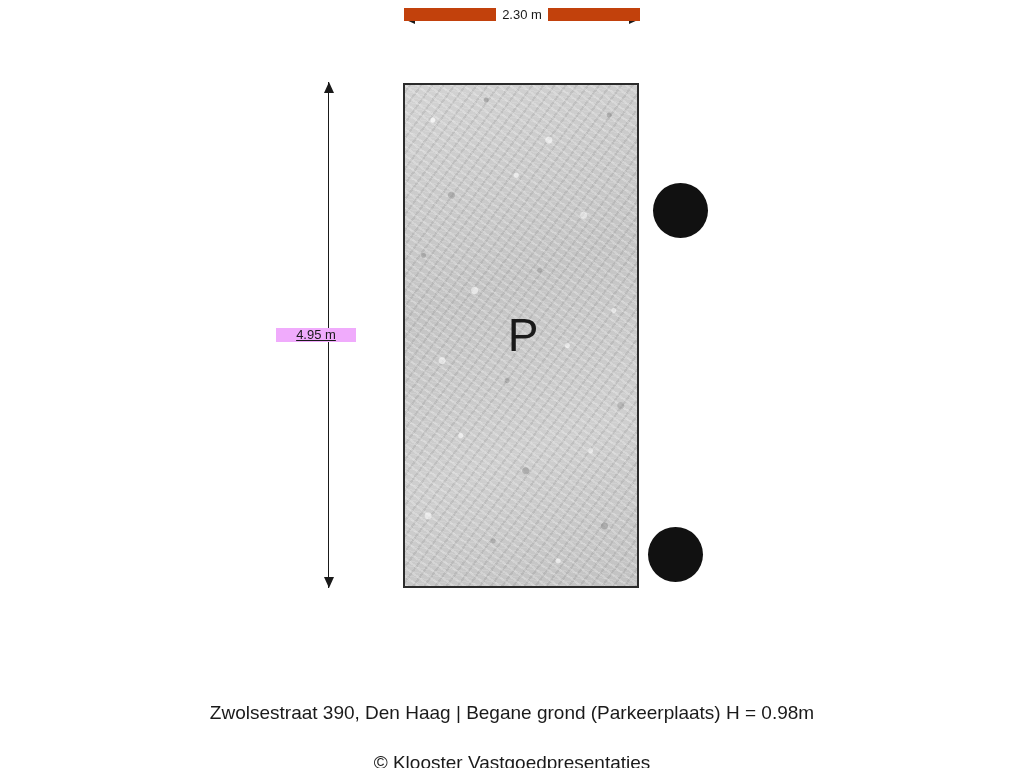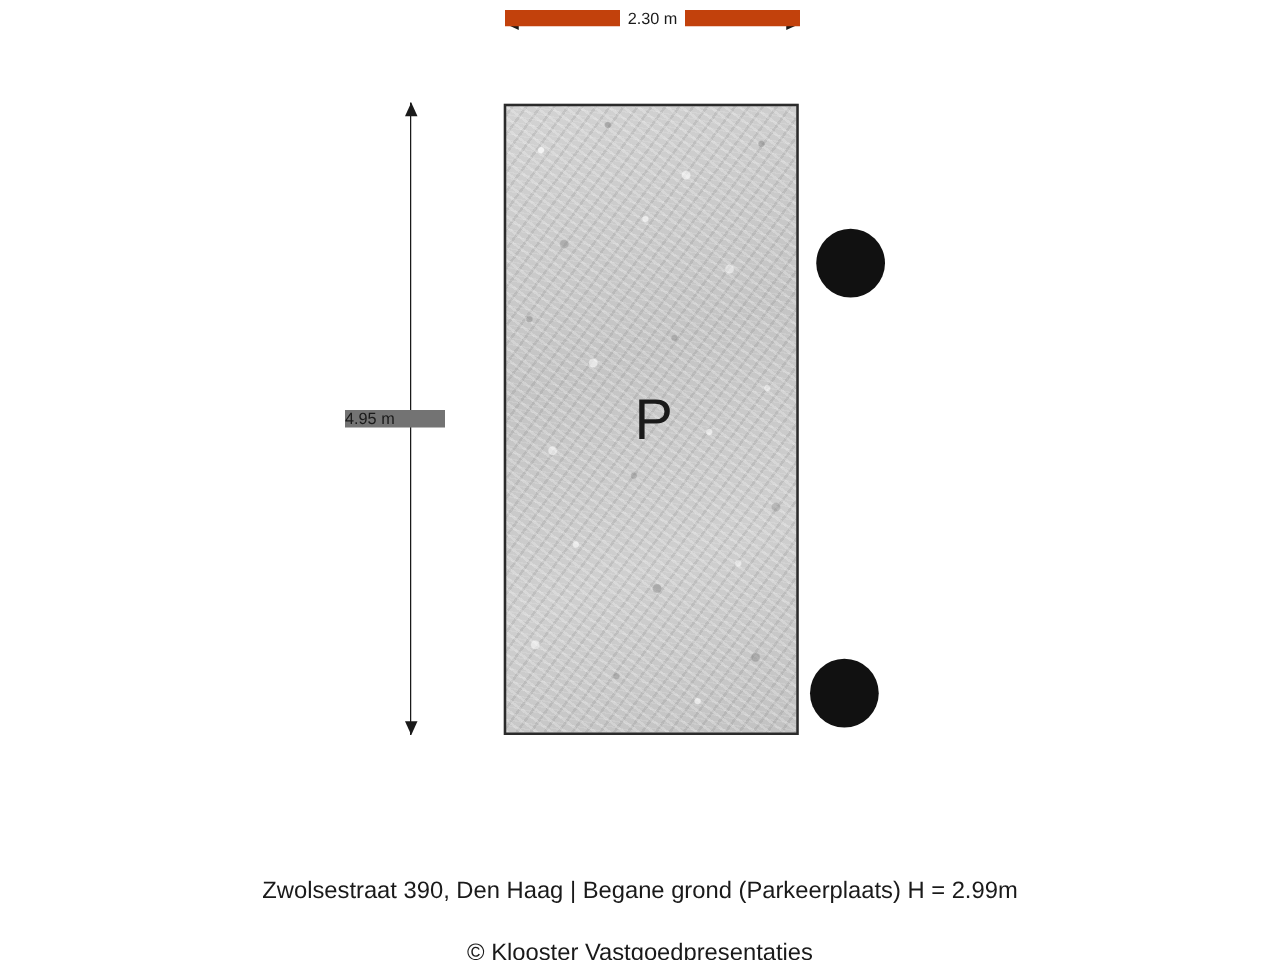--- a/index.html
+++ b/index.html
@@ -104,23 +104,25 @@
   }
   .dim-v .arrow-down {
     bottom: 0;
     border-top: 11px solid #1a1a1a;
   }
   .dim-v .label {
     position: absolute;
     left: -34px;
     top: 246px;
     width: 80px;
+    text-align: center;
     font-size: 13px;
     line-height: 14px;
-    background: #737373;
+    background: #f0abfc;
+    text-decoration: underline;
   }
 
   
   .bay {
     position: absolute;
     left: 403px;
     top: 83px;
     width: 236px;
     height: 505px;
     border: 2px solid #2b2b2b;
@@ -230,17 +232,17 @@
   </div>
 
   <div class="bay">
     <div class="bay-label">P</div>
   </div>
 
   <div class="bollard bollard-top"></div>
   <div class="bollard bollard-bottom"></div>
 
   <div class="caption">
-    <div class="line1">Zwolsestraat 390, Den Haag | Begane grond (Parkeerplaats) H = 2.99m</div>
+    <div class="line1">Zwolsestraat 390, Den Haag | Begane grond (Parkeerplaats) H = 0.98m</div>
     <div class="line2">© Klooster Vastgoedpresentaties</div>
   </div>
 
 </div>
 
 </body></html>

